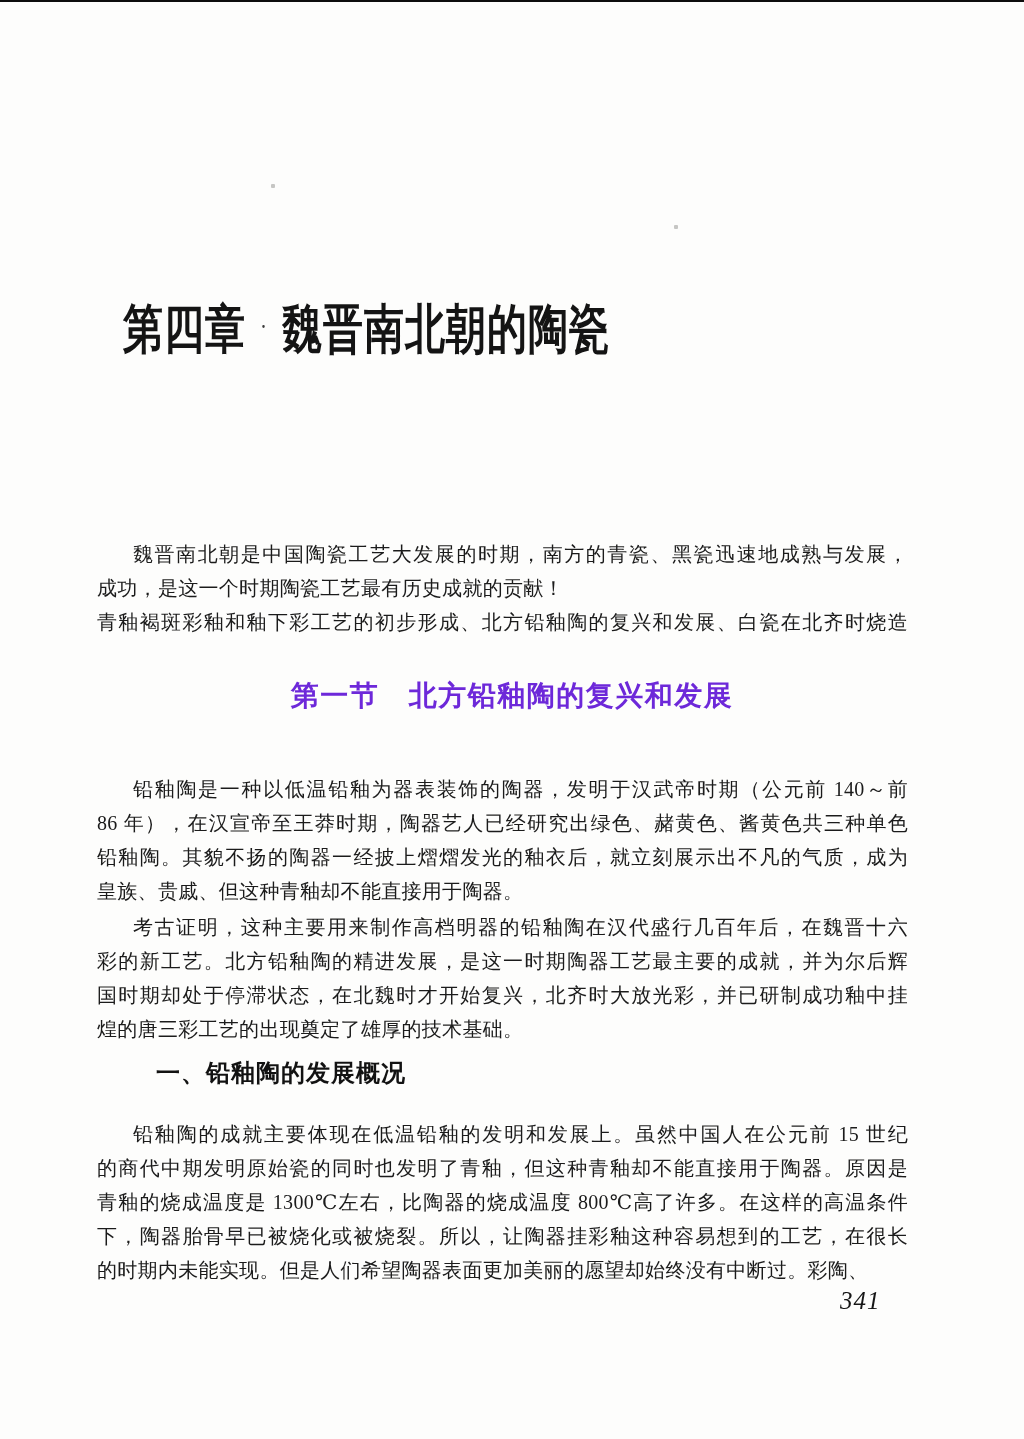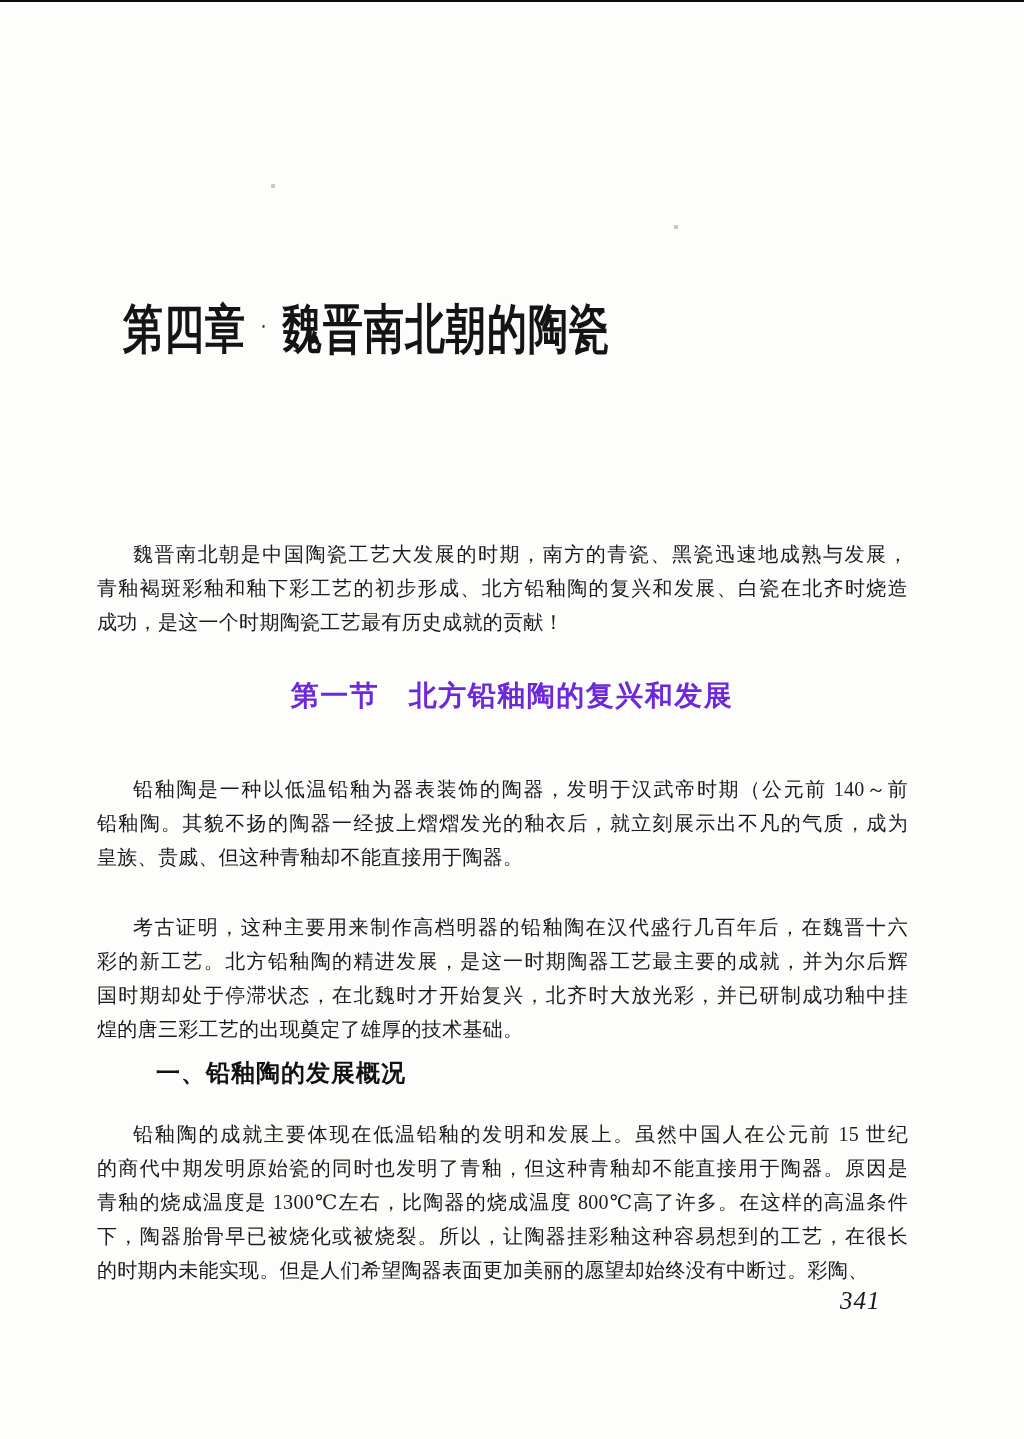--- a/index.html
+++ b/index.html
@@ -79,28 +79,29 @@
   <div id="speck-2" class="speck"></div>
 
   <div id="chapter-title">
     <span>第四章</span>
     <span class="sep">·</span>
     <span>魏晋南北朝的陶瓷</span>
   </div>
 
   <div id="intro-para" class="block para">
       <div class="tline indent">魏晋南北朝是中国陶瓷工艺大发展的时期，南方的青瓷、黑瓷迅速地成熟与发展，</div>
+      <div class="tline final">成功，是这一个时期陶瓷工艺最有历史成就的贡献！</div>
       <div class="tline">青釉褐斑彩釉和釉下彩工艺的初步形成、北方铅釉陶的复兴和发展、白瓷在北齐时烧造</div>
-      <div class="tline final">成功，是这一个时期陶瓷工艺最有历史成就的贡献！</div>
     </div>
 
   <div id="section1-heading">第一节　北方铅釉陶的复兴和发展</div>
 
   <div id="sec1-para1" class="block para">
       <div class="tline indent">铅釉陶是一种以低温铅釉为器表装饰的陶器，发明于汉武帝时期（公元前 140～前</div>
+      <div class="tline">86 年），在汉宣帝至王莽时期，陶器艺人已经研究出绿色、赭黄色、酱黄色共三种单色</div>
       <div class="tline">铅釉陶。其貌不扬的陶器一经披上熠熠发光的釉衣后，就立刻展示出不凡的气质，成为</div>
       <div class="tline final">皇族、贵戚、但这种青釉却不能直接用于陶器。</div>
     </div>
 
   <div id="sec1-para2" class="block para">
       <div class="tline indent">考古证明，这种主要用来制作高档明器的铅釉陶在汉代盛行几百年后，在魏晋十六</div>
       <div class="tline">彩的新工艺。北方铅釉陶的精进发展，是这一时期陶器工艺最主要的成就，并为尔后辉</div>
       <div class="tline">国时期却处于停滞状态，在北魏时才开始复兴，北齐时大放光彩，并已研制成功釉中挂</div>
       <div class="tline final">煌的唐三彩工艺的出现奠定了雄厚的技术基础。</div>
     </div>

